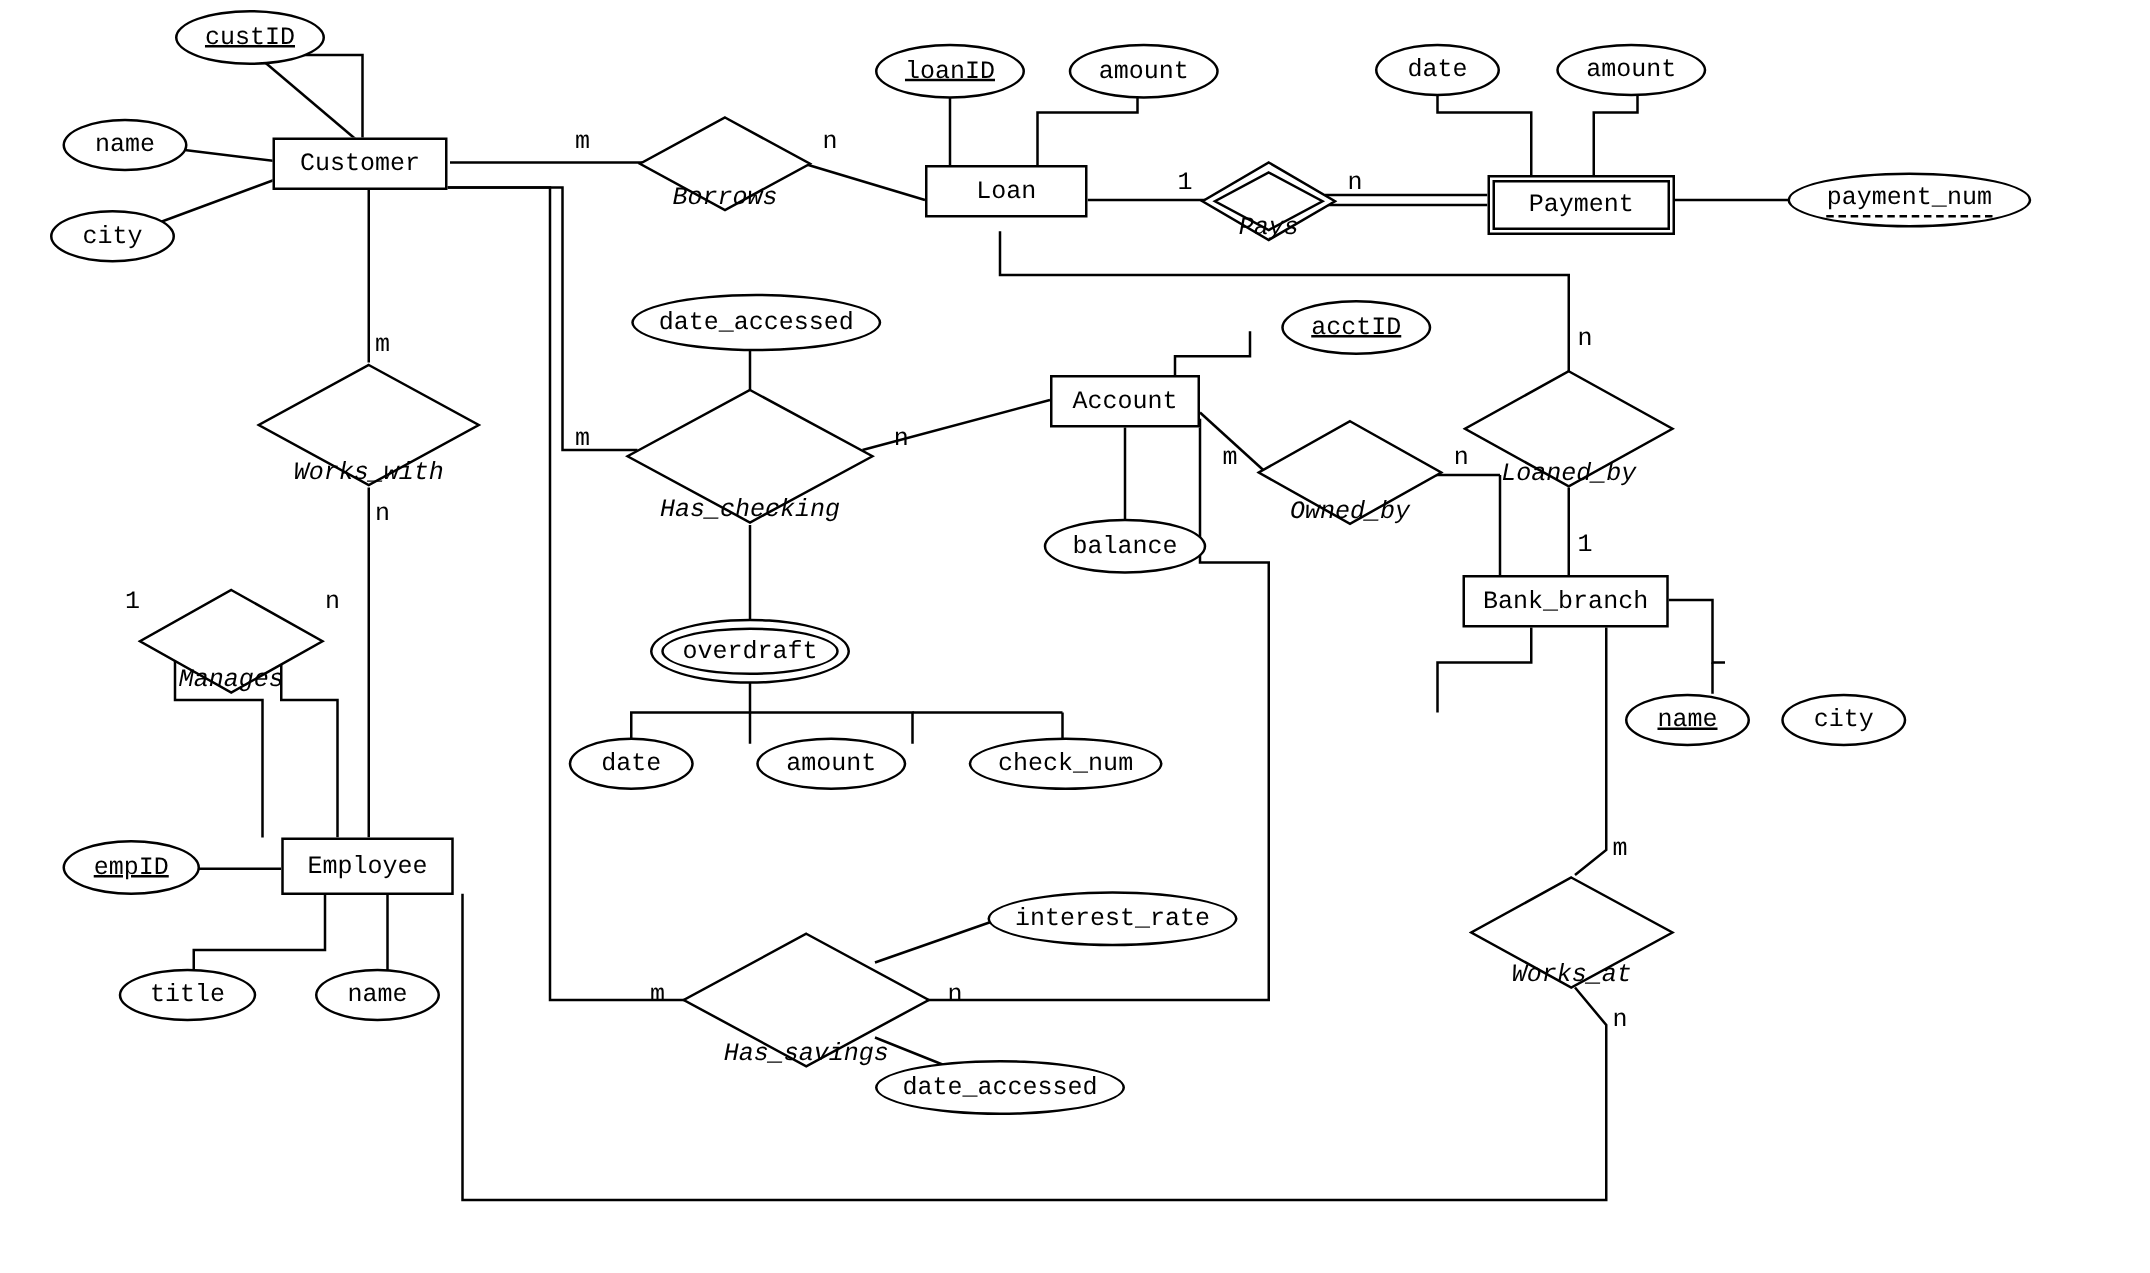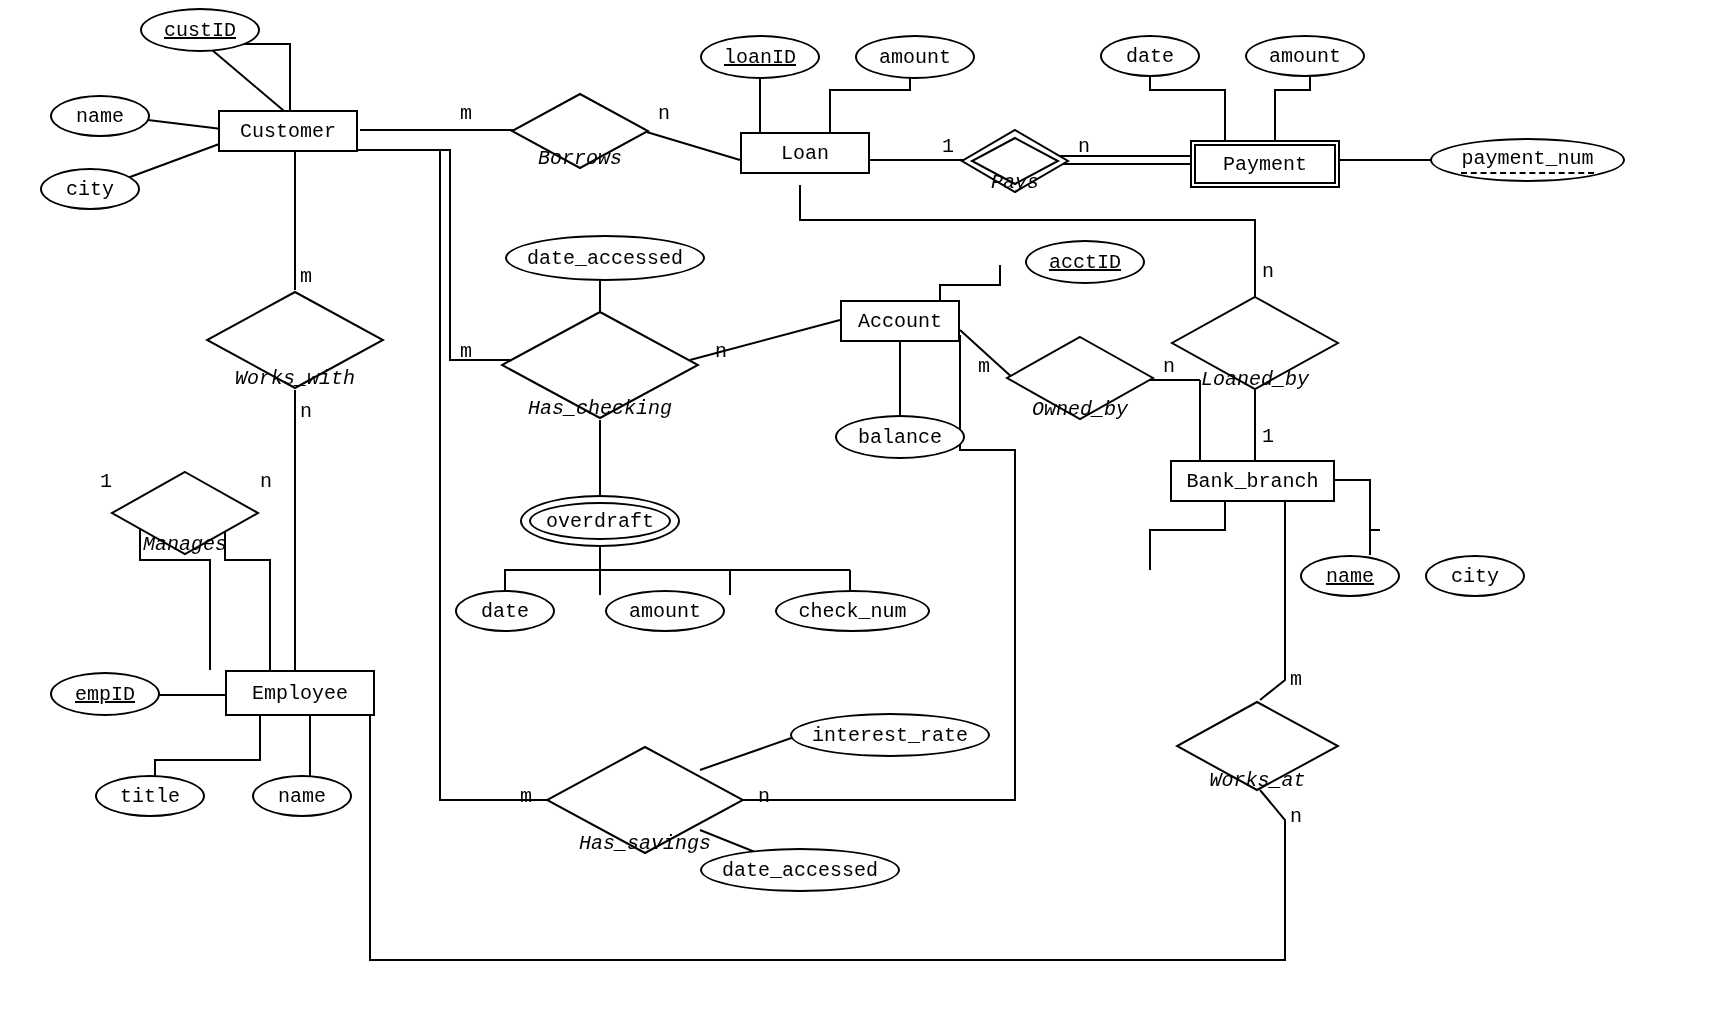--- a/index.html
+++ b/index.html
@@ -173,21 +173,21 @@
 </div>
 
 <div class="node entity" style="left:840px; top:300px; width:120px; height:42px;">
   <span>Account</span>
 </div>
 
 <div class="node entity" style="left:1170px; top:460px; width:165px; height:42px;">
   <span>Bank_branch</span>
 </div>
 
-<div class="node entity" style="left:225px; top:670px; width:150px; height:46px;">
+<div class="node entity" style="left:225px; top:670px; width:138px; height:46px;">
   <span>Employee</span>
 </div>
 
 <div class="rel" style="left:510px; top:92px; width:140px; height:78px;">
   <svg viewBox="0 0 140 78">
         <polygon points="70,2 138,39 70,76 2,39" fill="#fff" stroke="#000" stroke-width="2"></polygon>
       </svg>
   <div class="shape">
         <span class="label">Borrows</span>
       </div>

